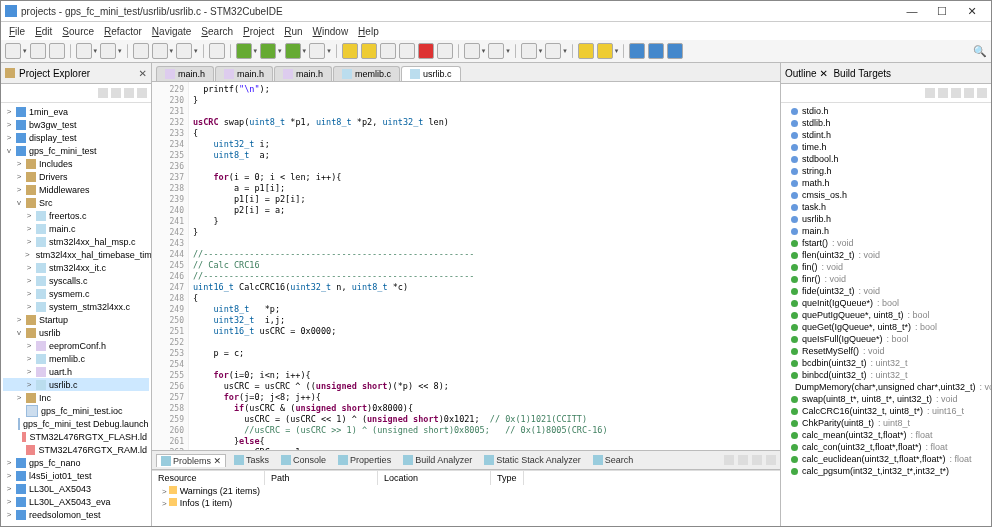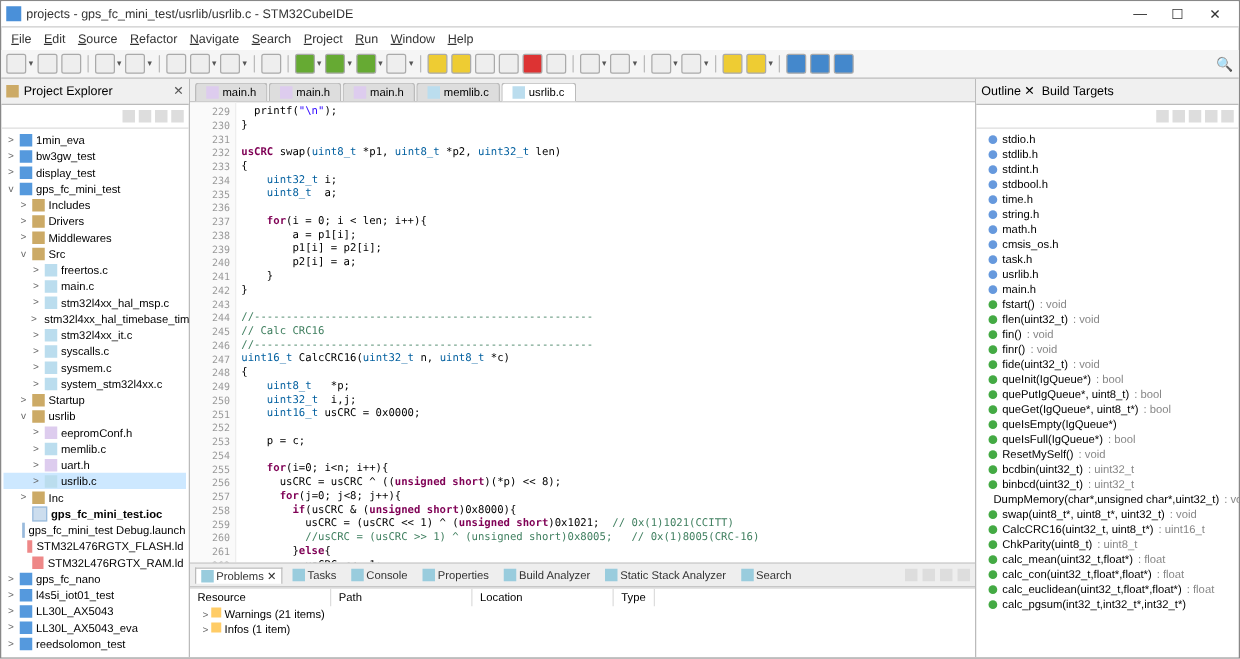--- a/index.html
+++ b/index.html
@@ -265,21 +265,21 @@
           <div class="tn sel" style="padding-left: 22px;">
             <span class="exp">&gt;</span>
             <span class="ic c"></span>
             <span>usrlib.c</span>
           </div>
           <div class="tn" style="padding-left: 12px;">
             <span class="exp">&gt;</span>
             <span class="ic fold"></span>
             <span>Inc</span>
           </div>
-          <div class="tn" style="padding-left: 12px; font-weight: bold;">
+          <div class="tn" style="padding-left: 12px;">
             <span class="exp"></span>
             <span class="ic file"></span>
             <span>gps_fc_mini_test.ioc</span>
           </div>
           <div class="tn" style="padding-left: 12px;">
             <span class="exp"></span>
             <span class="ic file"></span>
             <span>gps_fc_mini_test Debug.launch</span>
           </div>
           <div class="tn" style="padding-left: 12px;">
@@ -471,25 +471,25 @@
           <div class="on">
             <span class="dot b"></span>
             <span>stdlib.h</span>
           </div>
           <div class="on">
             <span class="dot b"></span>
             <span>stdint.h</span>
           </div>
           <div class="on">
             <span class="dot b"></span>
+            <span>time.h</span>
+          </div>
+          <div class="on">
+            <span class="dot b"></span>
             <span>stdbool.h</span>
-          </div>
-          <div class="on">
-            <span class="dot b"></span>
-            <span>time.h</span>
           </div>
           <div class="on">
             <span class="dot b"></span>
             <span>string.h</span>
           </div>
           <div class="on">
             <span class="dot b"></span>
             <span>math.h</span>
           </div>
           <div class="on">
@@ -540,24 +540,20 @@
           </div>
           <div class="on">
             <span class="dot g"></span>
             <span>quePutIgQueue*, uint8_t)</span> 
             <span class="ret">: bool</span>
           </div>
           <div class="on">
             <span class="dot g"></span>
             <span>queGet(IgQueue*, uint8_t*)</span> 
             <span class="ret">: bool</span>
-          </div>
-          <div class="on">
-            <span class="dot g"></span>
-            <span>queIsEmpty(IgQueue*)</span>
           </div>
           <div class="on">
             <span class="dot g"></span>
             <span>queIsFull(IgQueue*)</span> 
             <span class="ret">: bool</span>
           </div>
           <div class="on">
             <span class="dot g"></span>
             <span>ResetMySelf()</span> 
             <span class="ret">: void</span>

